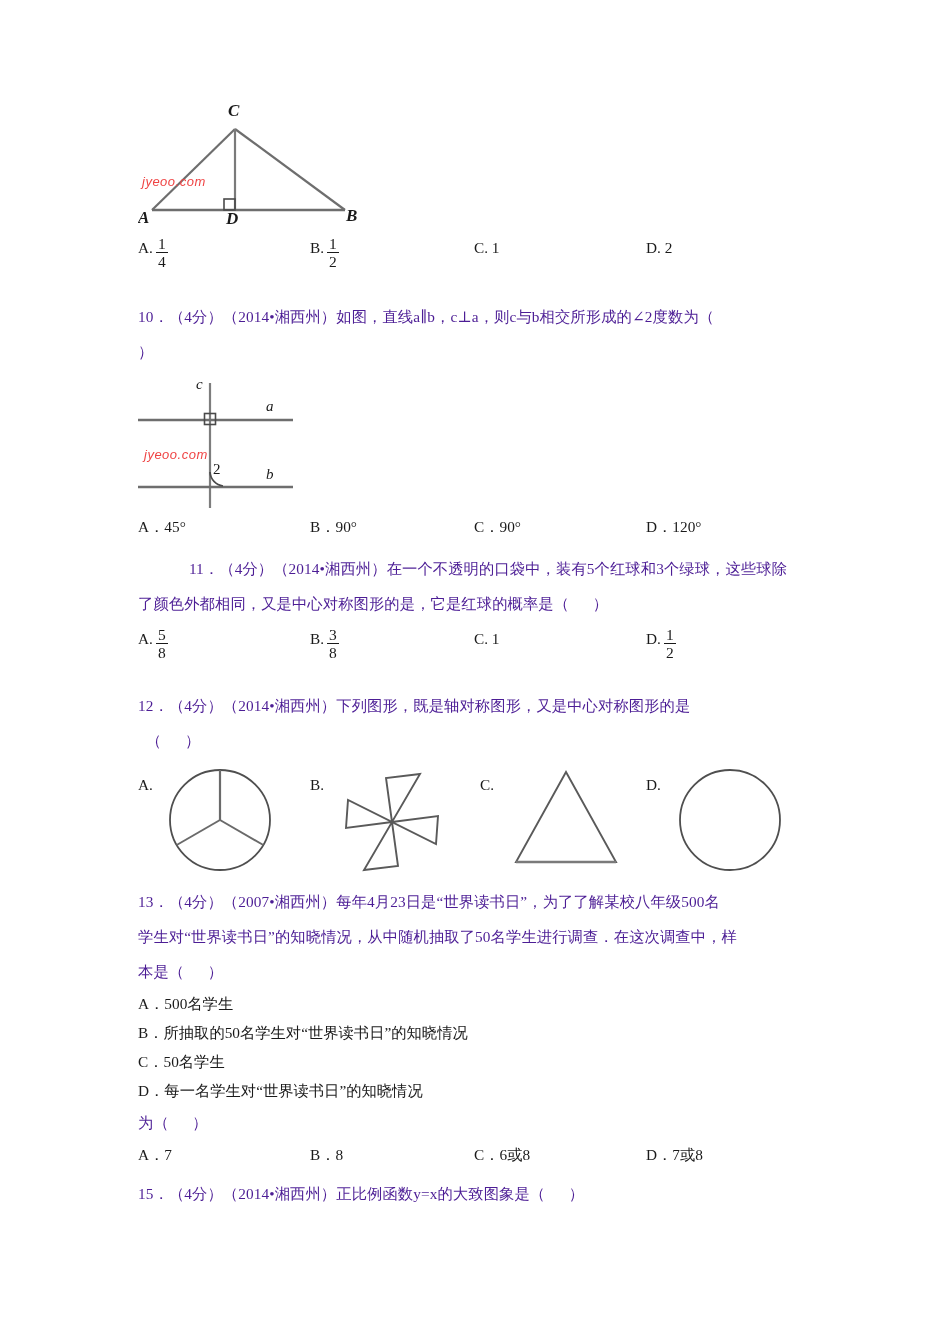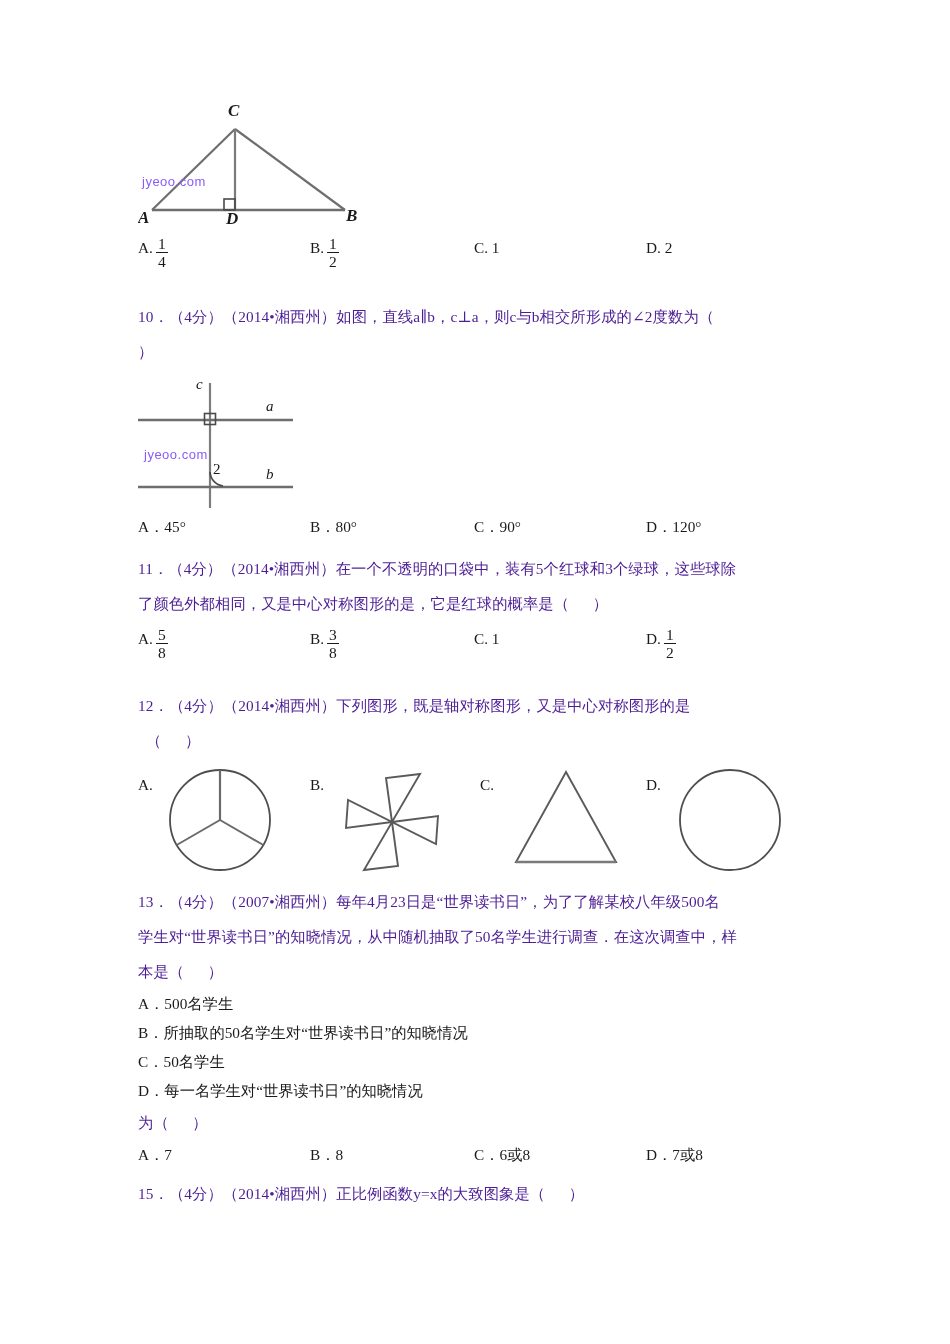--- a/index.html
+++ b/index.html
@@ -79,26 +79,27 @@
   }
 
   .small-opt { font-size: 15.3px; line-height: 29px; }
 
   
   .fig {
     position: relative;
   }
   .watermark {
     position: absolute;
-    color: #8b5cf6;
+    color: #ef4444;
     font-size: 13px;
     font-family: "Liberation Sans", sans-serif;
     letter-spacing: 0.5px;
     user-select: none;
     pointer-events: none;
+    font-style: italic;
   }
 
   
   .shapes-row {
     position: relative;
     height: 112px;
   }
   .shape-item {
     position: absolute;
     top: 0;
@@ -168,26 +169,26 @@
 
         <text x="58" y="14" font-family="Liberation Serif, serif" font-style="italic" font-size="15" fill="#1a1a1a">c</text>
         <text x="128" y="36" font-family="Liberation Serif, serif" font-style="italic" font-size="15" fill="#1a1a1a">a</text>
         <text x="128" y="104" font-family="Liberation Serif, serif" font-style="italic" font-size="15" fill="#1a1a1a">b</text>
         <text x="75" y="99" font-family="Liberation Serif, serif" font-size="15" fill="#1a1a1a">2</text>
       </svg>
     </div>
 
     <div class="optrow" style="margin-top:2px;">
       <div class="opt c-a">A．45°</div>
-      <div class="opt c-b">B．80°</div>
+      <div class="opt c-b">B．90°</div>
       <div class="opt c-c">C．90°</div>
       <div class="opt c-d">D．120°</div>
     </div>
 
-    <div class="qline" style="margin-top:9px;">11．（4分）（2014•湘西州）在一个不透明的口袋中，装有5个红球和3个绿球，这些球除</div>
+    <div class="qline" style="margin-top:9px;text-align:center;">11．（4分）（2014•湘西州）在一个不透明的口袋中，装有5个红球和3个绿球，这些球除</div>
     <div class="qline cont">了颜色外都相同，又是中心对称图形的是，它是红球的概率是（      ）</div>
 
     <div class="optrow tall" style="margin-top:3px;">
       <div class="opt c-a">
         <span class="lab">A.</span><span class="frac"><span class="num">5</span><span class="den">8</span></span>
       </div>
       <div class="opt c-b">
         <span class="lab">B.</span><span class="frac"><span class="num">3</span><span class="den">8</span></span>
       </div>
       <div class="opt c-c">

